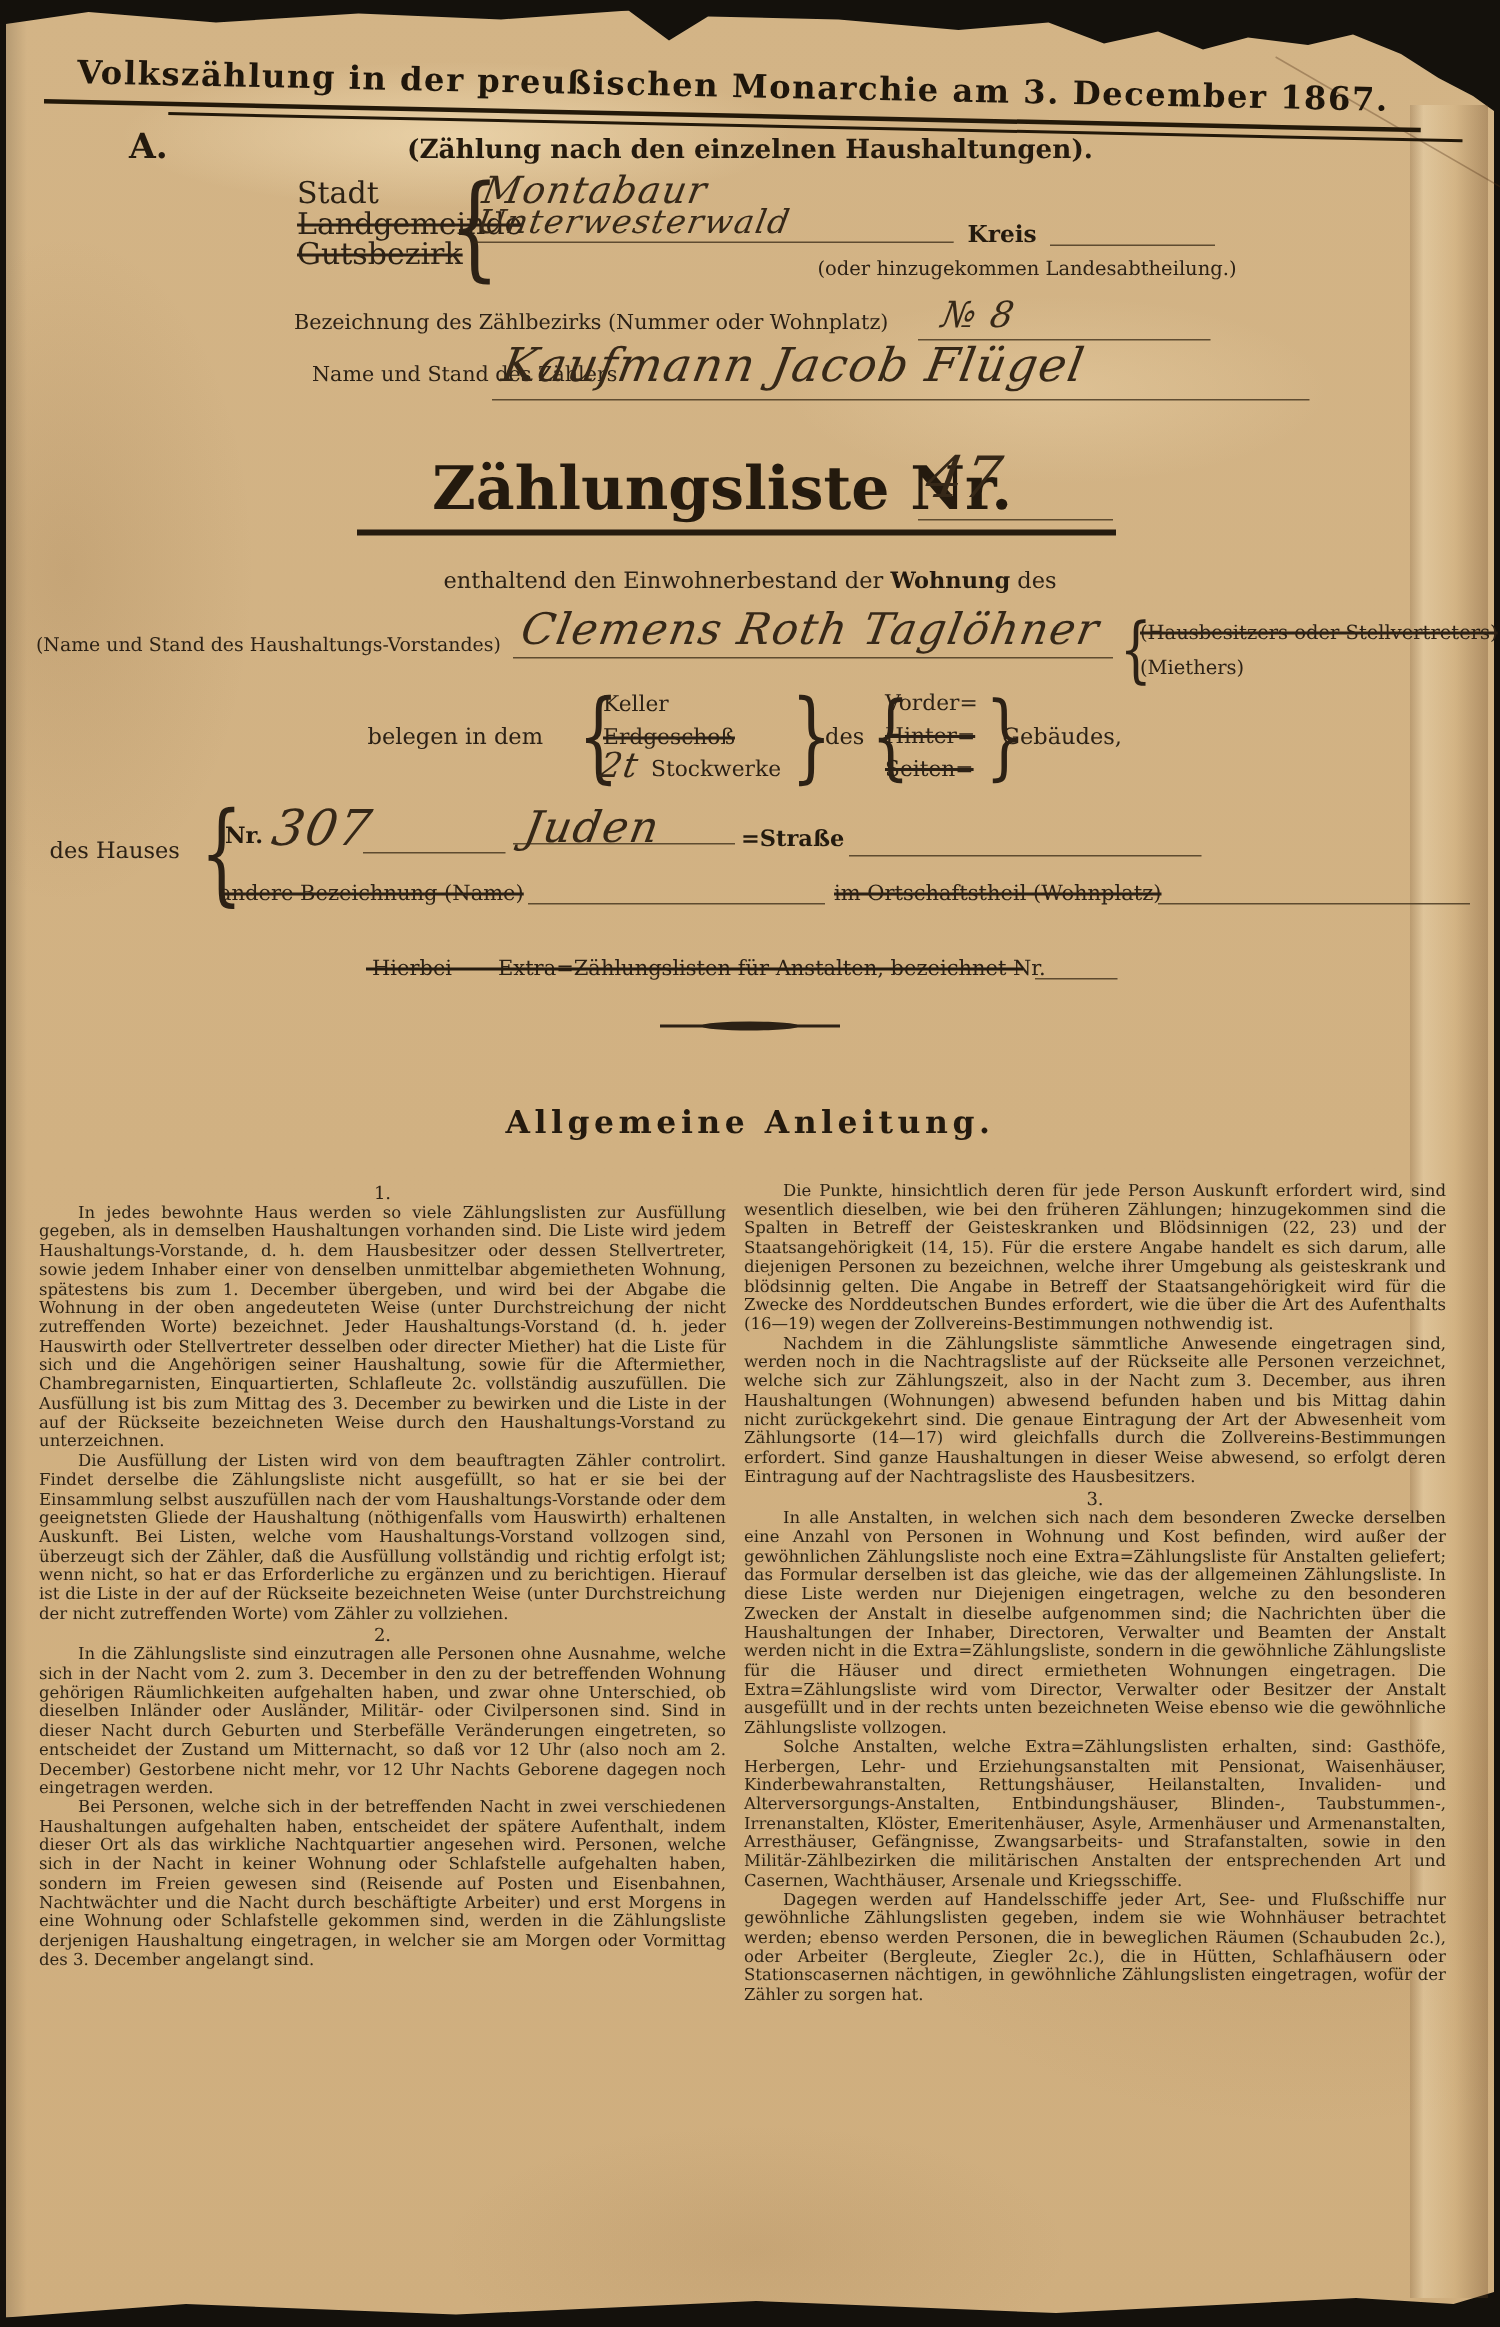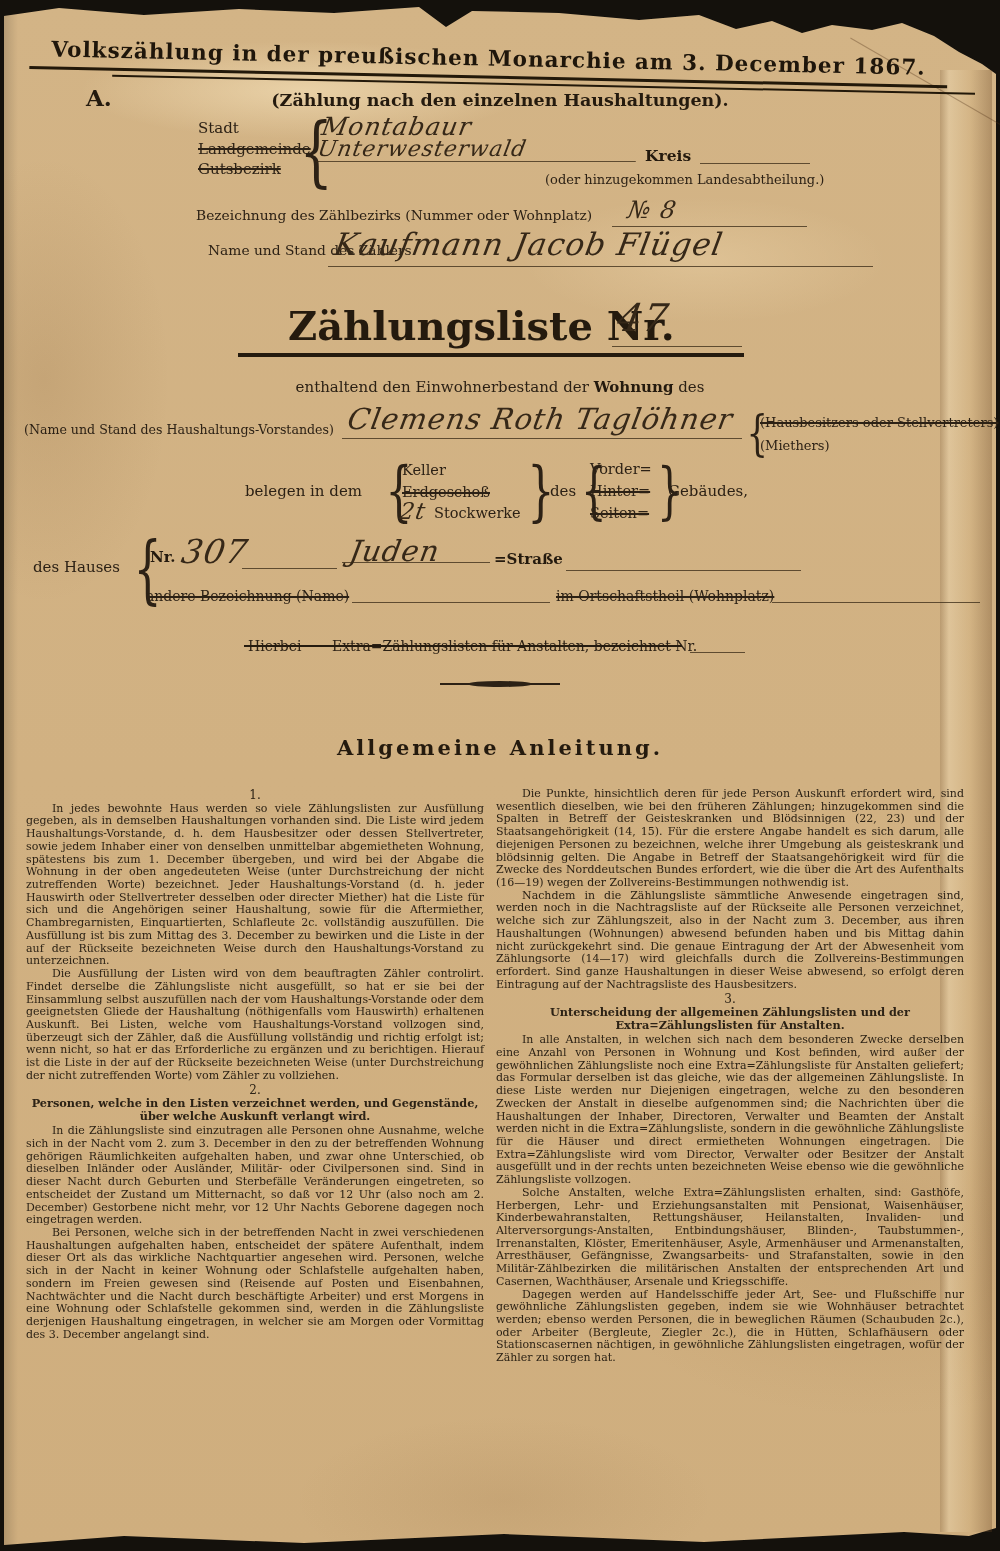--- a/index.html
+++ b/index.html
@@ -66,21 +66,21 @@
 
 <div class="abs header-band" style="left:30px; top:36px; width:918px;">
   <div class="t">Volkszählung in der preußischen Monarchie am 3. December 1867.</div>
   <div class="r1"></div>
   <div class="r2"></div>
 </div>
 
 <div class="abs fraktur" style="left:86px; top:84px; font-size:23px;">A.</div>
 <div class="abs fraktur" style="left:250px; top:90px; width:500px; text-align:center; font-size:17.5px;">(Zählung nach den einzelnen Haushaltungen).</div>
 
-<div class="abs printed" style="left:198px; top:118px; font-size:15px; line-height:20.5px;">
+<div class="abs printed" style="left:198px; top:118px; font-size:20px; line-height:20.5px;">
   <div>Stadt</div>
   <div class="strike">Landgemeinde</div>
   <div class="strike">Gutsbezirk</div>
 </div>
 <div class="abs brace" style="left:292px; top:113px; font-size:76px; transform:scaleX(0.7);">{</div>
 <div class="abs hand" style="left:322px; top:112px; font-size:25px;">Montabaur</div>
 <div class="abs hand dotline" style="left:318px; top:136px; font-size:22px; width:320px;">Unterwesterwald</div>
 <div class="abs fraktur" style="left:645px; top:146px; font-size:15.5px;">Kreis</div>
 <div class="abs dotline" style="left:700px; top:147px; width:110px; height:16px;"></div>
 <div class="abs printed" style="left:545px; top:172px; font-size:13px;">(oder hinzugekommen Landesabtheilung.)</div>
@@ -145,26 +145,24 @@
 
 <div class="abs divider" style="left:440px; top:683px; width:120px;"></div>
 
 <div class="abs fraktur" style="left:300px; top:735px; width:400px; text-align:center; font-size:21px; letter-spacing:3px;">Allgemeine Anleitung.</div>
 
 <div class="abs col" style="left:26px; top:788px; width:458px;">
   <p class="sec-num">1.</p>
   <p>In jedes bewohnte Haus werden so viele Zählungslisten zur Ausfüllung gegeben, als in demselben Haushaltungen vorhanden sind. Die Liste wird jedem Haushaltungs-Vorstande, d. h. dem Hausbesitzer oder dessen Stellvertreter, sowie jedem Inhaber einer von denselben unmittelbar abgemietheten Wohnung, spätestens bis zum 1. December übergeben, und wird bei der Abgabe die Wohnung in der oben angedeuteten Weise (unter Durchstreichung der nicht zutreffenden Worte) bezeichnet. Jeder Haushaltungs-Vorstand (d. h. jeder Hauswirth oder Stellvertreter desselben oder directer Miether) hat die Liste für sich und die Angehörigen seiner Haushaltung, sowie für die Aftermiether, Chambregarnisten, Einquartierten, Schlafleute 2c. vollständig auszufüllen. Die Ausfüllung ist bis zum Mittag des 3. December zu bewirken und die Liste in der auf der Rückseite bezeichneten Weise durch den Haushaltungs-Vorstand zu unterzeichnen.</p>
   <p>Die Ausfüllung der Listen wird von dem beauftragten Zähler controlirt. Findet derselbe die Zählungsliste nicht ausgefüllt, so hat er sie bei der Einsammlung selbst auszufüllen nach der vom Haushaltungs-Vorstande oder dem geeignetsten Gliede der Haushaltung (nöthigenfalls vom Hauswirth) erhaltenen Auskunft. Bei Listen, welche vom Haushaltungs-Vorstand vollzogen sind, überzeugt sich der Zähler, daß die Ausfüllung vollständig und richtig erfolgt ist; wenn nicht, so hat er das Erforderliche zu ergänzen und zu berichtigen. Hierauf ist die Liste in der auf der Rückseite bezeichneten Weise (unter Durchstreichung der nicht zutreffenden Worte) vom Zähler zu vollziehen.</p>
   <p class="sec-num">2.</p>
-  <p class="sec-head">Personen, welche in den Listen verzeichnet werden, und Gegenstände, über welche Auskunft verlangt wird.</p>
   <p>In die Zählungsliste sind einzutragen alle Personen ohne Ausnahme, welche sich in der Nacht vom 2. zum 3. December in den zu der betreffenden Wohnung gehörigen Räumlichkeiten aufgehalten haben, und zwar ohne Unterschied, ob dieselben Inländer oder Ausländer, Militär- oder Civilpersonen sind. Sind in dieser Nacht durch Geburten und Sterbefälle Veränderungen eingetreten, so entscheidet der Zustand um Mitternacht, so daß vor 12 Uhr (also noch am 2. December) Gestorbene nicht mehr, vor 12 Uhr Nachts Geborene dagegen noch eingetragen werden.</p>
   <p>Bei Personen, welche sich in der betreffenden Nacht in zwei verschiedenen Haushaltungen aufgehalten haben, entscheidet der spätere Aufenthalt, indem dieser Ort als das wirkliche Nachtquartier angesehen wird. Personen, welche sich in der Nacht in keiner Wohnung oder Schlafstelle aufgehalten haben, sondern im Freien gewesen sind (Reisende auf Posten und Eisenbahnen, Nachtwächter und die Nacht durch beschäftigte Arbeiter) und erst Morgens in eine Wohnung oder Schlafstelle gekommen sind, werden in die Zählungsliste derjenigen Haushaltung eingetragen, in welcher sie am Morgen oder Vormittag des 3. December angelangt sind.</p>
 </div>
 
 <div class="abs col" style="left:496px; top:788px; width:468px;">
   <p>Die Punkte, hinsichtlich deren für jede Person Auskunft erfordert wird, sind wesentlich dieselben, wie bei den früheren Zählungen; hinzugekommen sind die Spalten in Betreff der Geisteskranken und Blödsinnigen (22, 23) und der Staatsangehörigkeit (14, 15). Für die erstere Angabe handelt es sich darum, alle diejenigen Personen zu bezeichnen, welche ihrer Umgebung als geisteskrank und blödsinnig gelten. Die Angabe in Betreff der Staatsangehörigkeit wird für die Zwecke des Norddeutschen Bundes erfordert, wie die über die Art des Aufenthalts (16—19) wegen der Zollvereins-Bestimmungen nothwendig ist.</p>
   <p>Nachdem in die Zählungsliste sämmtliche Anwesende eingetragen sind, werden noch in die Nachtragsliste auf der Rückseite alle Personen verzeichnet, welche sich zur Zählungszeit, also in der Nacht zum 3. December, aus ihren Haushaltungen (Wohnungen) abwesend befunden haben und bis Mittag dahin nicht zurückgekehrt sind. Die genaue Eintragung der Art der Abwesenheit vom Zählungsorte (14—17) wird gleichfalls durch die Zollvereins-Bestimmungen erfordert. Sind ganze Haushaltungen in dieser Weise abwesend, so erfolgt deren Eintragung auf der Nachtragsliste des Hausbesitzers.</p>
   <p class="sec-num">3.</p>
-  <p class="sec-head">Unterscheidung der allgemeinen Zählungslisten und der Extra=Zählungslisten für Anstalten.</p>
   <p>In alle Anstalten, in welchen sich nach dem besonderen Zwecke derselben eine Anzahl von Personen in Wohnung und Kost befinden, wird außer der gewöhnlichen Zählungsliste noch eine Extra=Zählungsliste für Anstalten geliefert; das Formular derselben ist das gleiche, wie das der allgemeinen Zählungsliste. In diese Liste werden nur Diejenigen eingetragen, welche zu den besonderen Zwecken der Anstalt in dieselbe aufgenommen sind; die Nachrichten über die Haushaltungen der Inhaber, Directoren, Verwalter und Beamten der Anstalt werden nicht in die Extra=Zählungsliste, sondern in die gewöhnliche Zählungsliste für die Häuser und direct ermietheten Wohnungen eingetragen. Die Extra=Zählungsliste wird vom Director, Verwalter oder Besitzer der Anstalt ausgefüllt und in der rechts unten bezeichneten Weise ebenso wie die gewöhnliche Zählungsliste vollzogen.</p>
   <p>Solche Anstalten, welche Extra=Zählungslisten erhalten, sind: Gasthöfe, Herbergen, Lehr- und Erziehungsanstalten mit Pensionat, Waisenhäuser, Kinderbewahranstalten, Rettungshäuser, Heilanstalten, Invaliden- und Alterversorgungs-Anstalten, Entbindungshäuser, Blinden-, Taubstummen-, Irrenanstalten, Klöster, Emeritenhäuser, Asyle, Armenhäuser und Armenanstalten, Arresthäuser, Gefängnisse, Zwangsarbeits- und Strafanstalten, sowie in den Militär-Zählbezirken die militärischen Anstalten der entsprechenden Art und Casernen, Wachthäuser, Arsenale und Kriegsschiffe.</p>
   <p>Dagegen werden auf Handelsschiffe jeder Art, See- und Flußschiffe nur gewöhnliche Zählungslisten gegeben, indem sie wie Wohnhäuser betrachtet werden; ebenso werden Personen, die in beweglichen Räumen (Schaubuden 2c.), oder Arbeiter (Bergleute, Ziegler 2c.), die in Hütten, Schlafhäusern oder Stationscasernen nächtigen, in gewöhnliche Zählungslisten eingetragen, wofür der Zähler zu sorgen hat.</p>
 </div>
 
 </body></html>

